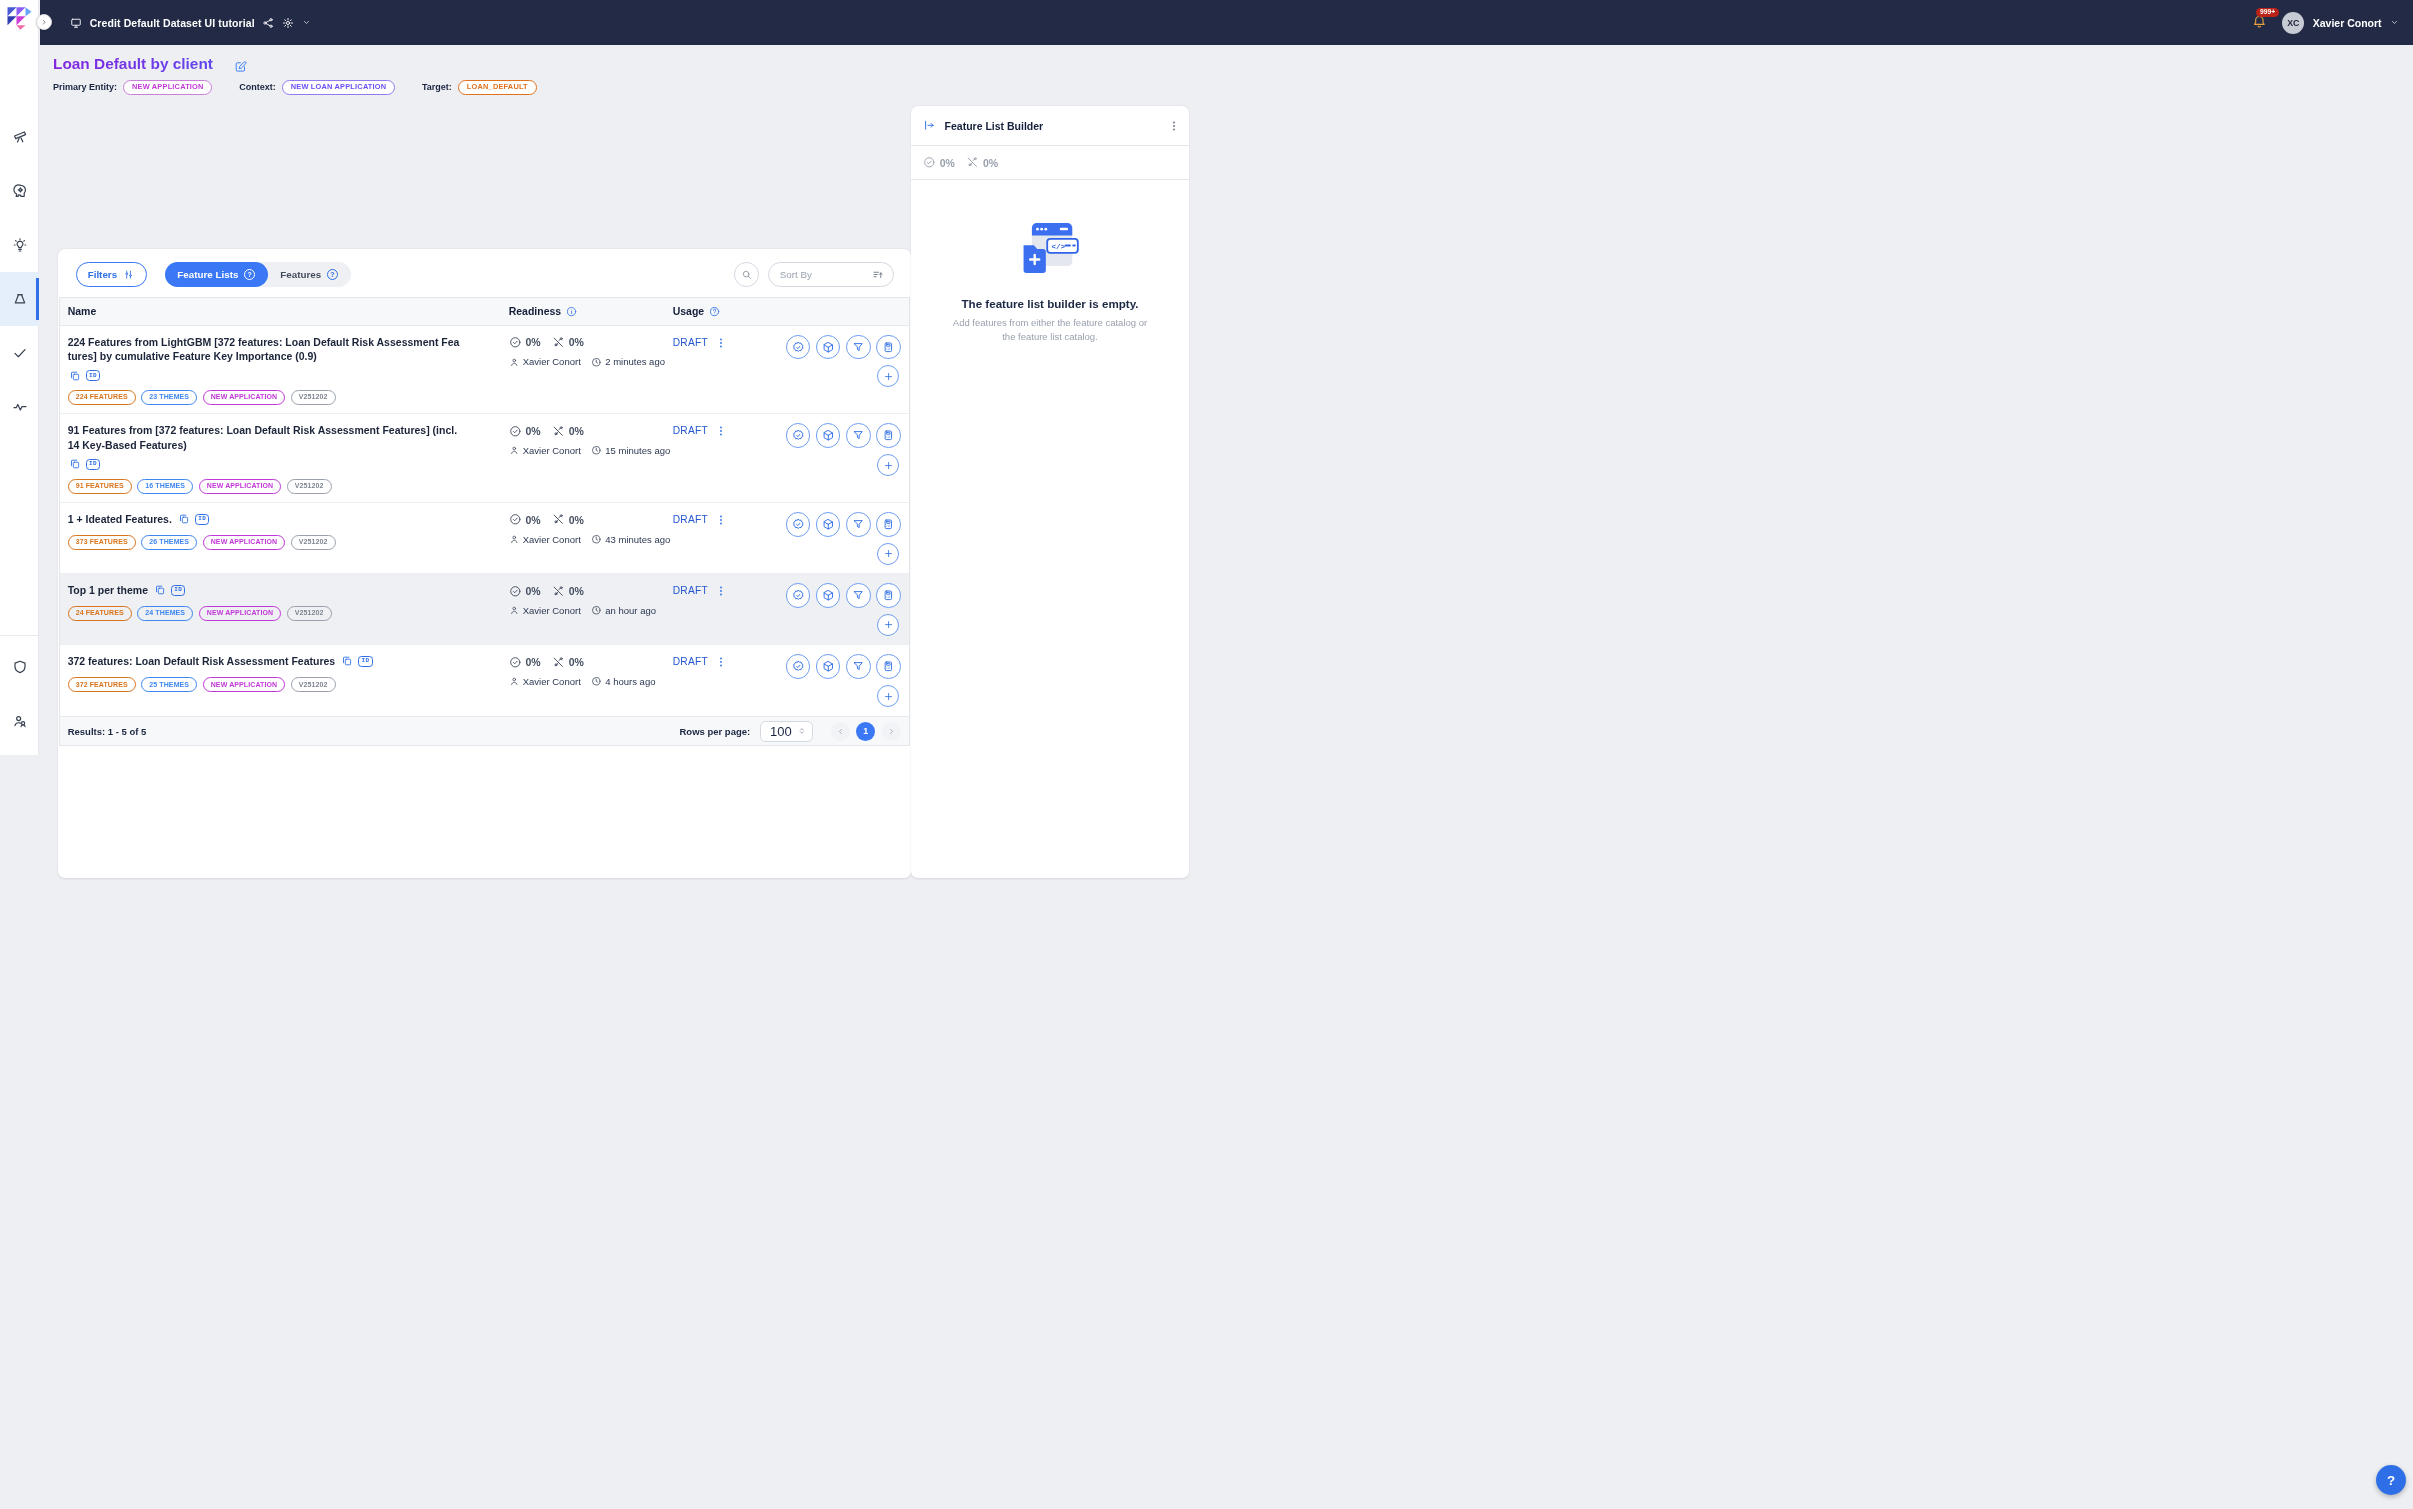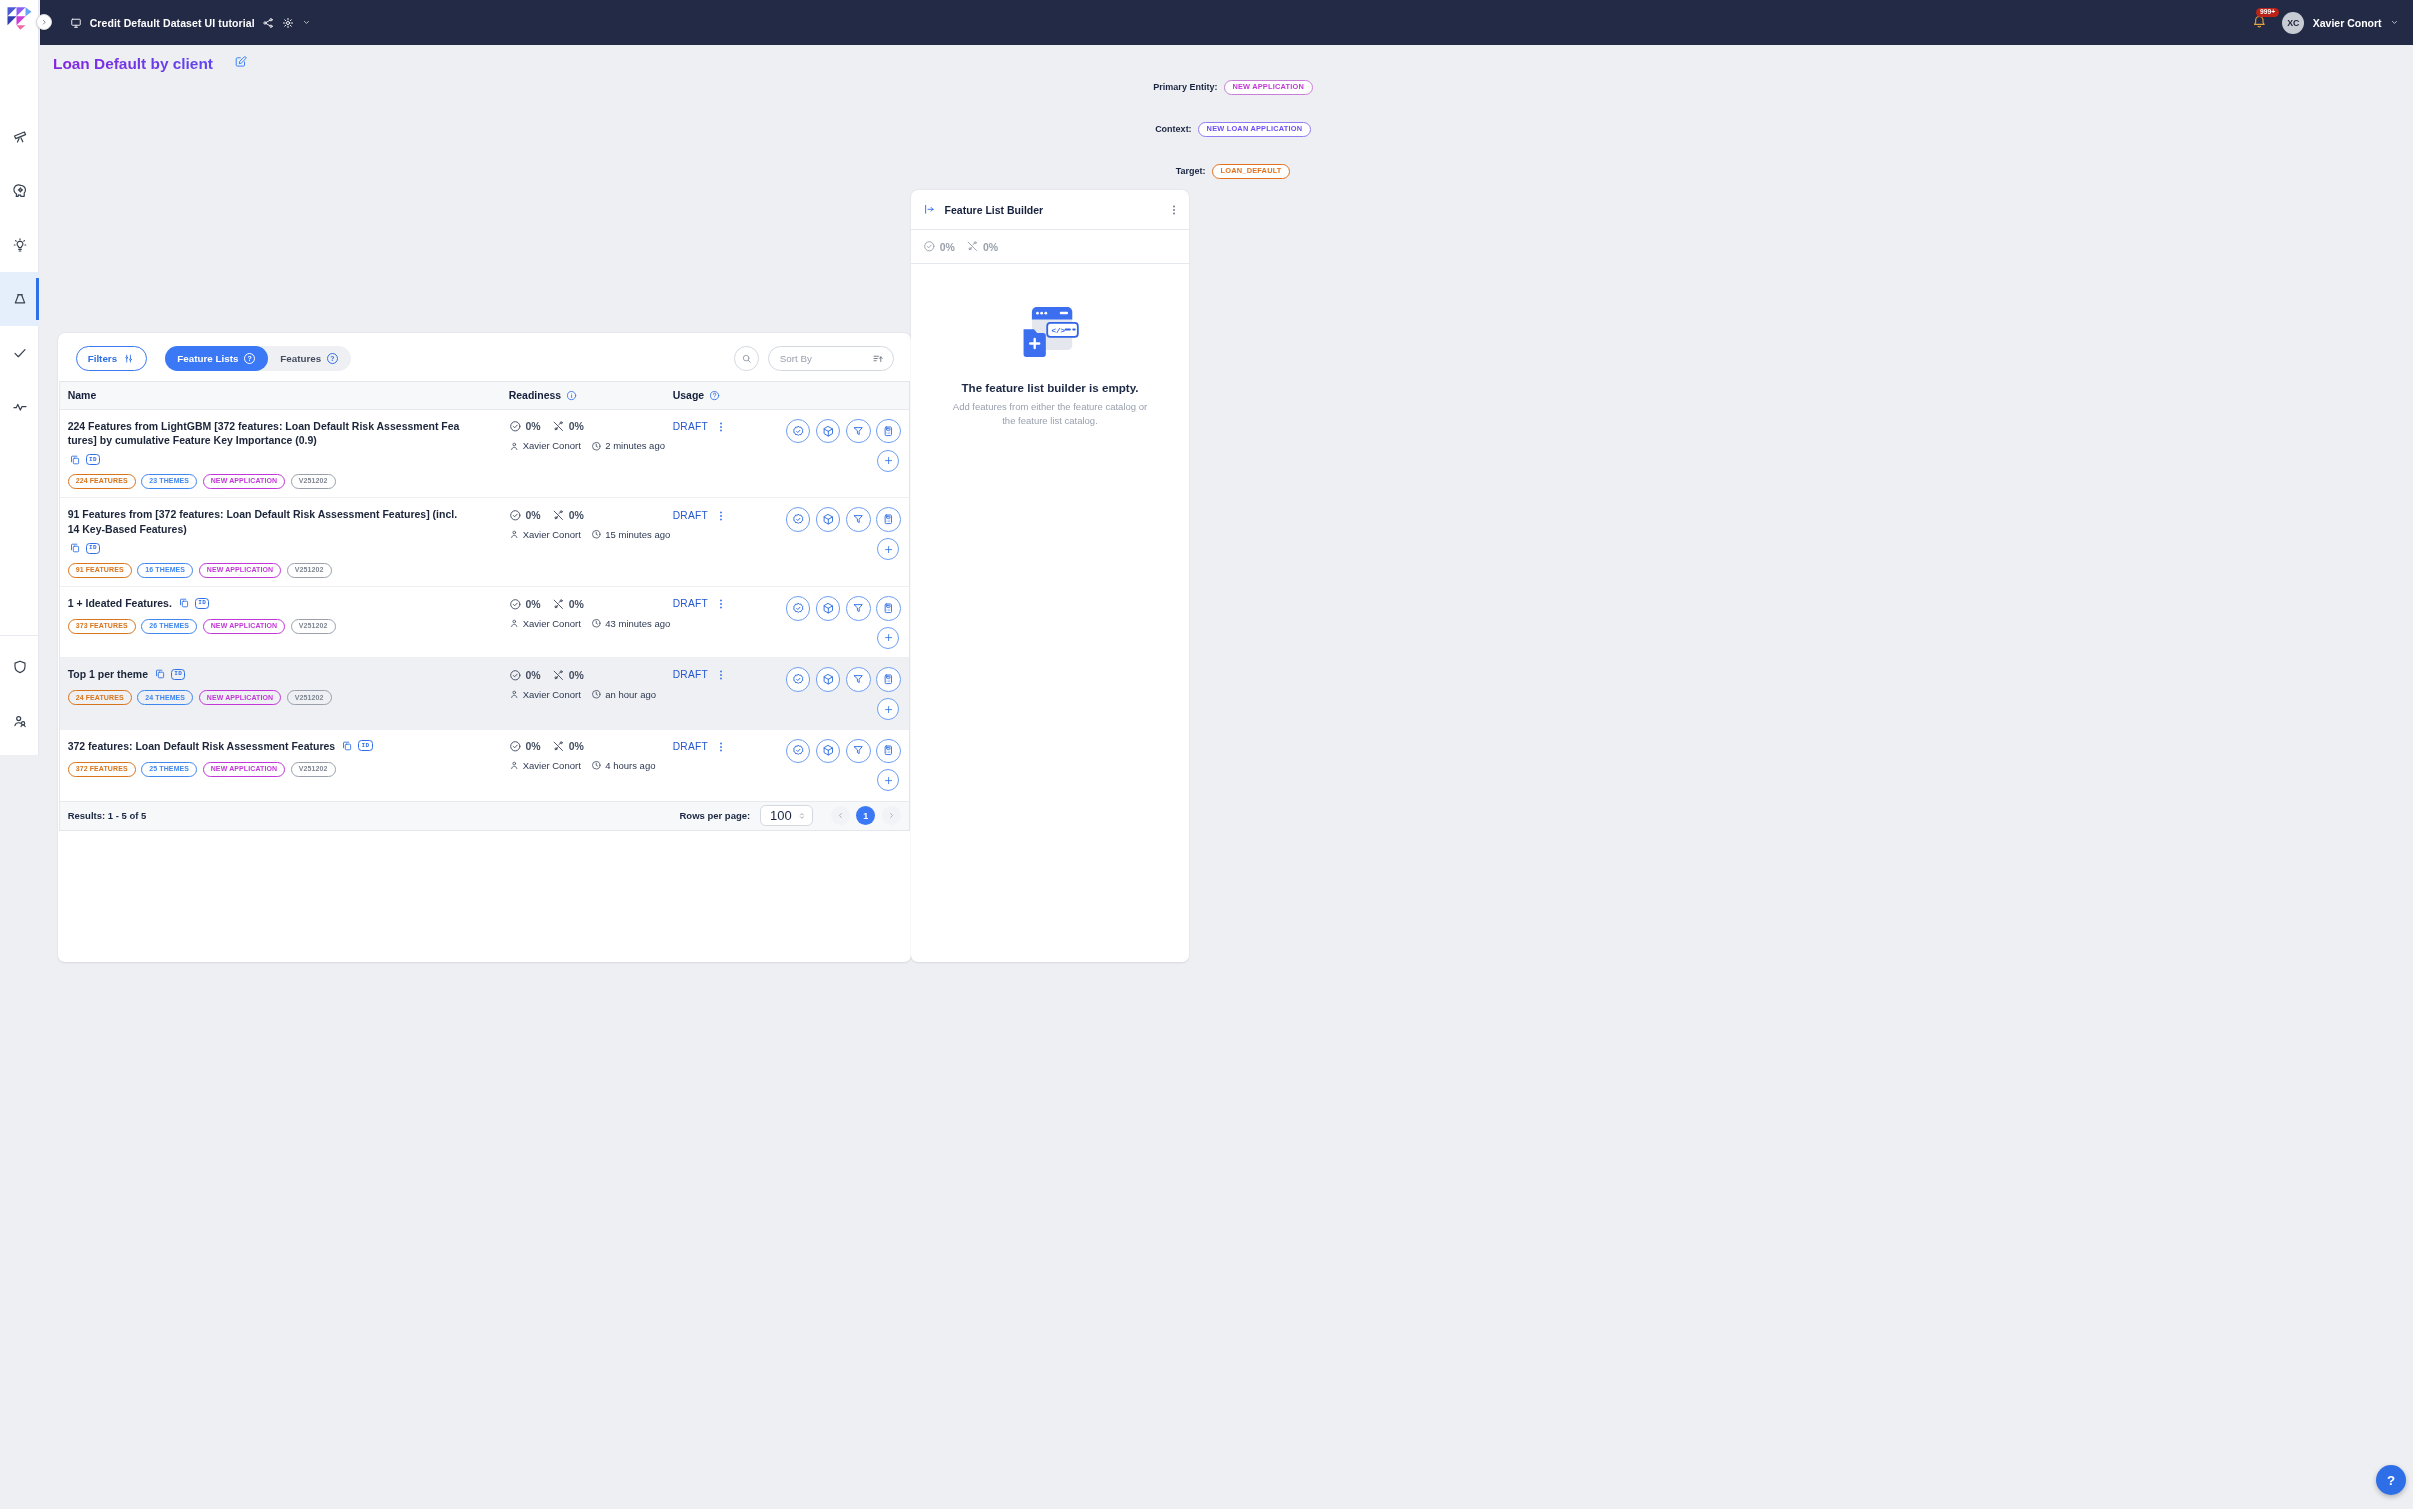--- a/index.html
+++ b/index.html
@@ -36,26 +36,26 @@
   .bell svg{ width:14.7px; height:14.7px; }
   .notif { position:absolute; top:-6.3px; left:4.2px; background:#b92318; color:#fff; font-size:6.7px;
     font-weight:700; border-radius:6.3px; padding:1.4px 3.5px; line-height:1; }
   .avatar { width:22px; height:22px; border-radius:50%; background:#c7cbd3; color:#1c2237;
     display:flex; align-items:center; justify-content:center; font-size:8.8px; font-weight:700; cursor:pointer; }
   .user-name { font-size:10.5px; font-weight:700; cursor:pointer; }
 
   
   .content { position:absolute; left:39px; top:45px; right:0; }
   .page-head { padding:9.8px 0 0 14px; }
-  .page-title-row { display:flex; align-items:flex-start; gap:21px; }
+  .page-title-row { display:flex; align-items:flex-end; gap:21px; }
   .page-title { font-size:15.4px; font-weight:700;
     background:linear-gradient(90deg,#8326df,#5f46ee); -webkit-background-clip:text; background-clip:text; color:transparent; }
   .edit-btn { color:#3b82f6; cursor:pointer; display:flex; }
   .edit-btn svg{ width:13.3px; height:13.3px; }
-  .entity-row { display:flex; align-items:center; gap:27px; margin-top:7px;flex-direction:column; }
+  .entity-row { display:flex; align-items:center; gap:27px; margin-top:7px; }
   .efield { display:flex; align-items:center; gap:6.3px; }
   .elabel { font-size:9px; font-weight:700; color:#1a2440; }
   .echip { font-size:7.4px; font-weight:700; letter-spacing:0.2px; border:1px solid; border-radius:700px;
     padding:2.1px 7.7px; line-height:1.2; background:#fff; cursor:pointer; }
   .c-magenta { color:#c237d8; border-color:#c87fd6; }
   .c-purple  { color:#6d4df6; border-color:#8f7cf0; }
   .c-orange  { color:#e2711d; border-color:#e2711d; }
 
   
   .main-row { display:flex; align-items:flex-end; padding:11.2px 8.4px 0 19px; gap:0; }

